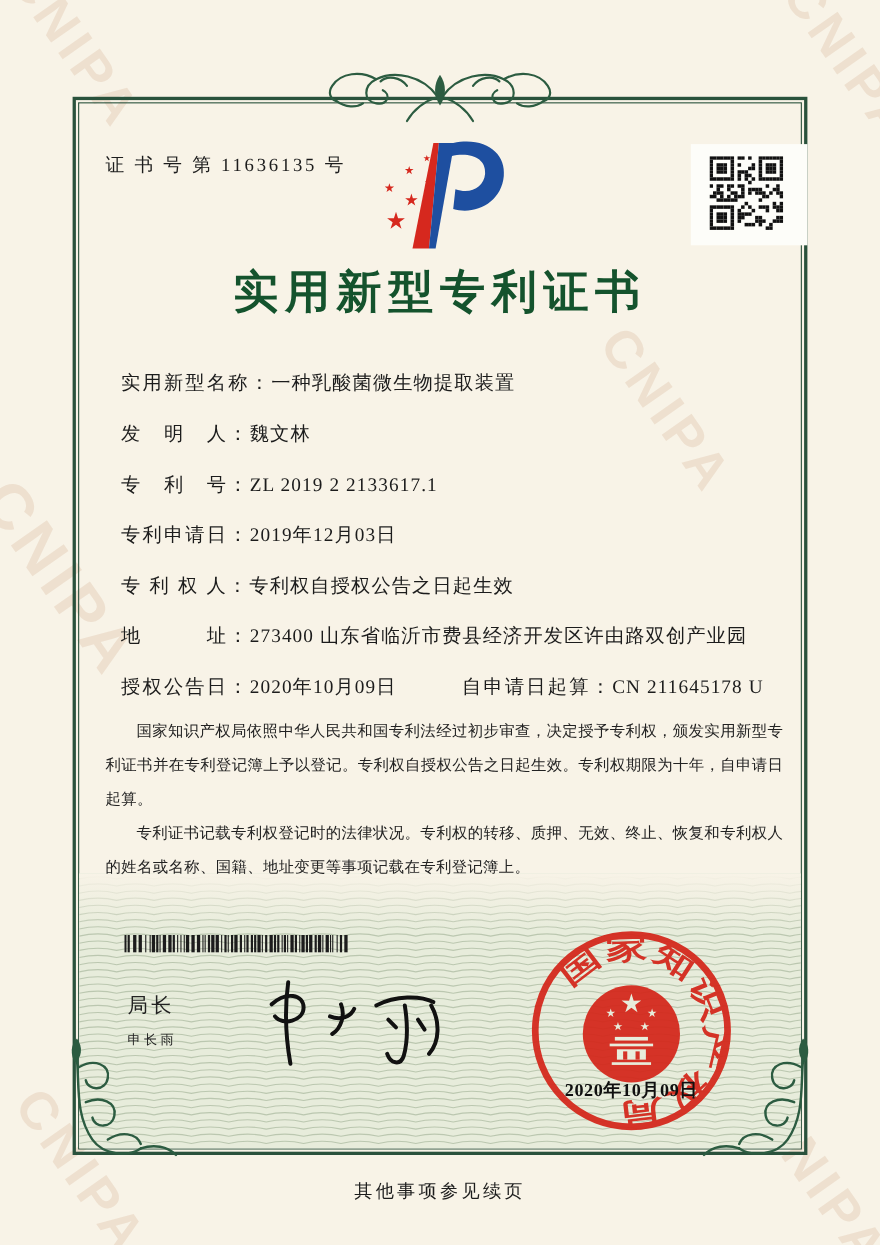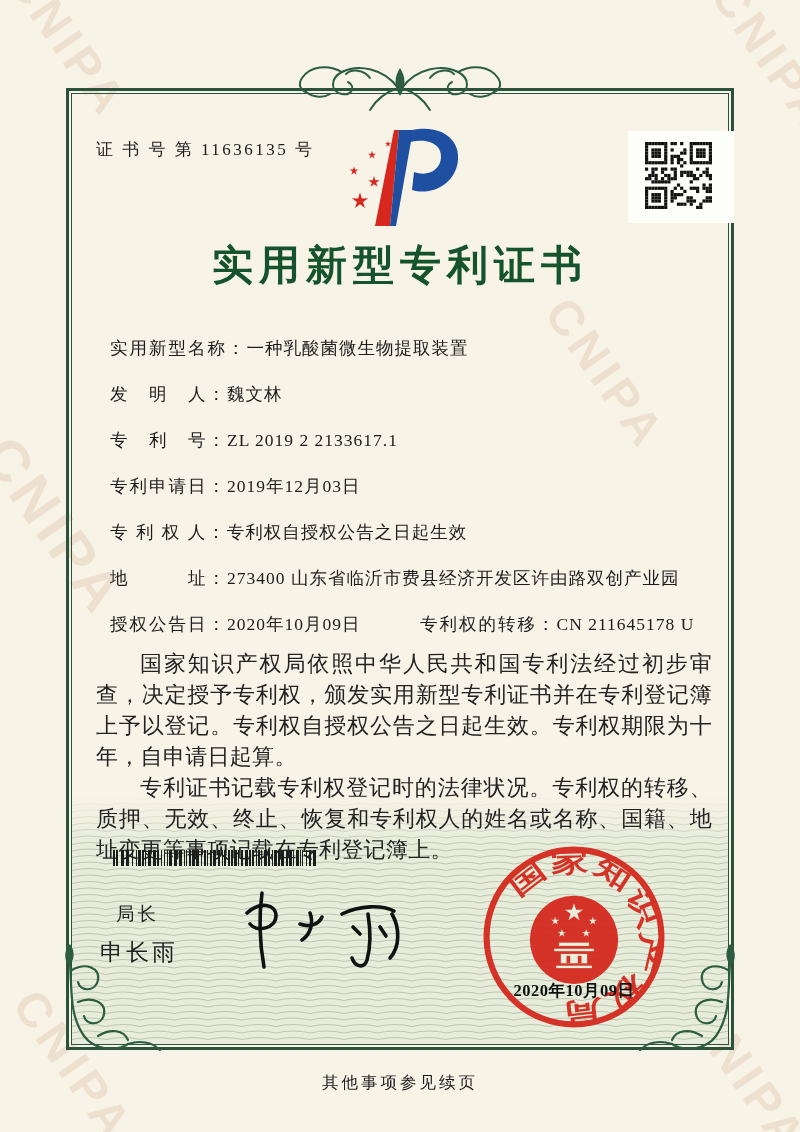--- a/index.html
+++ b/index.html
@@ -23,27 +23,27 @@
   .logo{position:absolute;left:330px;top:124px;}
   .qr-patch{position:absolute;left:628px;top:131px;width:106px;height:92px;background:#fdfdf9;}
   .qr-patch svg{position:absolute;left:17px;top:11px;}
   .title{position:absolute;left:0;right:0;top:238px;text-align:center;font-size:41px;font-weight:bold;
          letter-spacing:6px;color:#14532d;}
   
   .row{position:absolute;white-space:nowrap;font-size:17.5px;}
   .row .lbl{letter-spacing:2px;}
   .row .val{letter-spacing:1px;}
   
-  .body-text{position:absolute;left:96px;top:650px;width:616px;font-size:22px;line-height:31px;
-             text-align:justify;letter-spacing:0.3px;color:#222;font-family:Liberation Mono, monospace;}
+  .body-text{position:absolute;left:96px;top:650px;width:616px;font-size:14px;line-height:31px;
+             text-align:justify;letter-spacing:0.3px;color:#222;}
   .body-text p{margin:0;text-indent:2em;}
   
   .barcode{position:absolute;left:113px;top:850px;width:207px;height:16px;display:flex;overflow:hidden;}
   .sig-role{position:absolute;left:116px;top:901px;font-size:18.5px;letter-spacing:3px;color:#222;}
-  .sig-name{position:absolute;left:100px;top:937px;font-size:23px;letter-spacing:3px;color:#222;}
+  .sig-name{position:absolute;left:116px;top:937px;font-size:12px;letter-spacing:3px;color:#222;}
   .signature{position:absolute;left:230px;top:883px;}
   .seal{position:absolute;left:480px;top:843px;width:188px;height:188px;opacity:.93;}
   .seal-date{position:absolute;left:480px;top:980px;width:188px;text-align:center;font-size:16.5px;
              font-weight:600;color:#101010;letter-spacing:0.5px;}
   .page-number{position:absolute;left:0;right:0;top:1027px;text-align:center;font-size:14.5px;letter-spacing:1px;}
   .footer-note{position:absolute;left:0;right:0;top:1072px;text-align:center;font-size:16.5px;letter-spacing:3px;}
 </style>
 </head>
 <body>
 
@@ -386,21 +386,21 @@
   <div class="row" style="left:110px;top:520px">
     <span class="lbl">专 利 权 人：</span><span class="val">专利权自授权公告之日起生效</span>
   </div>
   <div class="row" style="left:110px;top:566px">
     <span class="lbl">地　　　址：</span><span class="val">273400 山东省临沂市费县经济开发区许由路双创产业园</span>
   </div>
   <div class="row" style="left:110px;top:612px">
     <span class="lbl">授权公告日：</span><span class="val">2020年10月09日</span>
   </div>
   <div class="row" style="left:420px;top:612px">
-    <span class="lbl">专利权的转移：</span><span class="val">CN 211645178 U</span>
+    <span class="lbl">自申请日起算：</span><span class="val">CN 211645178 U</span>
   </div>
 
   <div class="body-text">
     <p>国家知识产权局依照中华人民共和国专利法经过初步审查，决定授予专利权，颁发实用新型专利证书并在专利登记簿上予以登记。专利权自授权公告之日起生效。专利权期限为十年，自申请日起算。</p>
     <p>专利证书记载专利权登记时的法律状况。专利权的转移、质押、无效、终止、恢复和专利权人的姓名或名称、国籍、地址变更等事项记载在专利登记簿上。</p>
   </div>
 
   <div class="barcode">
       <i style="display: block; flex: 0 0 auto; height: 100%; background: rgb(28, 28, 28); width: 2px; margin-right: 1px;"></i>
       <i style="display: block; flex: 0 0 auto; height: 100%; background: rgb(28, 28, 28); width: 2px; margin-right: 3px;"></i>

